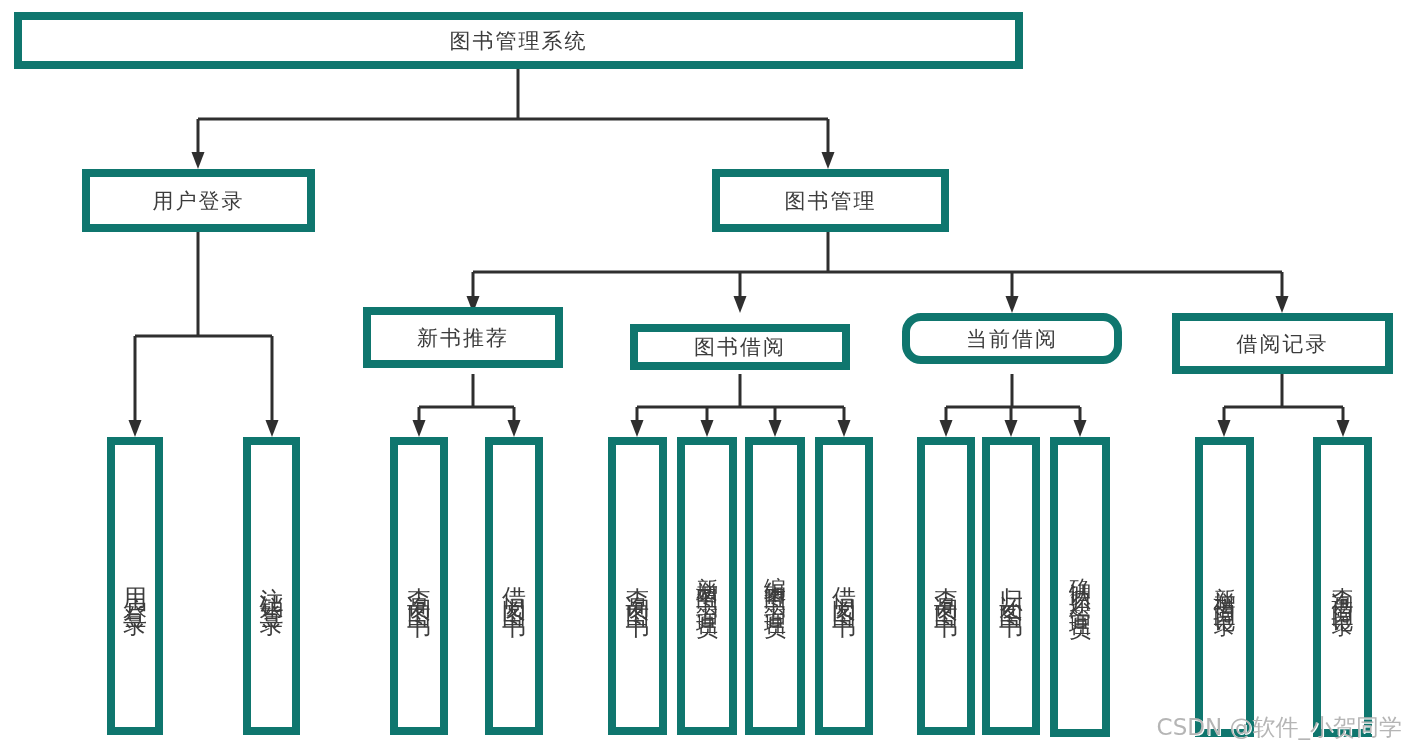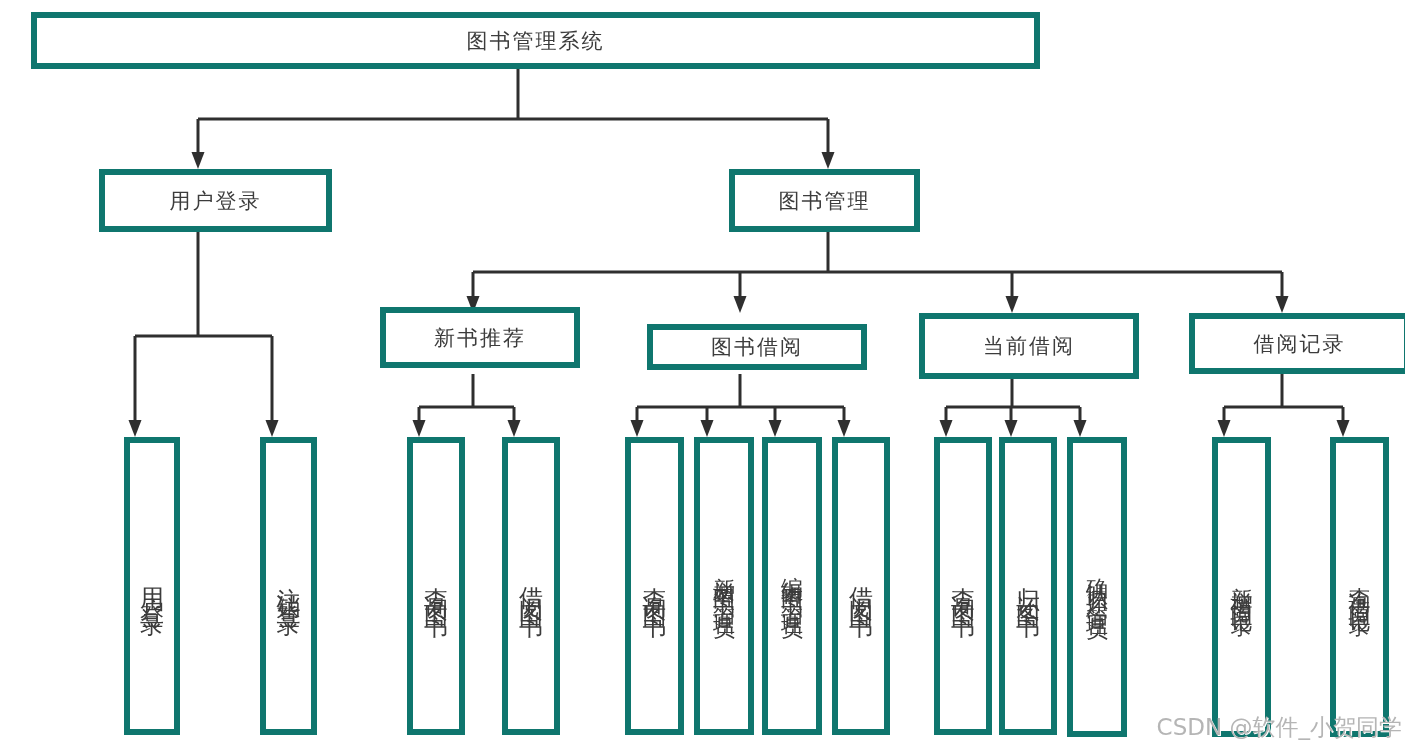--- a/index.html
+++ b/index.html
@@ -20,27 +20,26 @@
     left: 0;
     top: 0;
     width: 1405px;
     height: 747px;
     z-index: 1;
   }
   .node {
     position: absolute;
     box-sizing: border-box;
     background: #ffffff;
-    border: 6px solid #0f766e;
+    border: 8px solid #0f766e;
     display: flex;
     align-items: center;
     justify-content: center;
     z-index: 2;
     color: #3c3c3c;
-    margin-left: 17px;
   }
   .node.horiz span {
     font-size: 21px;
     letter-spacing: 2px;
     white-space: nowrap;
   }
   .node.vert span {
     writing-mode: vertical-rl;
     text-orientation: mixed;
     white-space: nowrap;
@@ -123,30 +122,30 @@
       <line x1="1343" y1="407" x2="1343" y2="424" stroke="#2f2f2f" stroke-width="3"></line>
       <polygon points="1343,437 1336.5,420 1349.5,420" fill="#2f2f2f"></polygon>
     </svg>
   <div class="watermark">CSDN @软件_小贺同学</div>
 <div class="node horiz" style="left: 14px; top: 12px; width: 1009px; height: 57px;">
       <span>图书管理系统</span>
     </div>
     <div class="node horiz" style="left: 82px; top: 169px; width: 233px; height: 63px;">
       <span>用户登录</span>
     </div>
-    <div class="node horiz" style="left: 712px; top: 169px; width: 191px; height: 63px;">
+    <div class="node horiz" style="left: 712px; top: 169px; width: 237px; height: 63px;">
       <span>图书管理</span>
     </div>
     <div class="node horiz" style="left: 363px; top: 307px; width: 200px; height: 61px; justify-content: center;">
       <span>新书推荐</span>
     </div>
     <div class="node horiz" style="left: 630px; top: 324px; width: 220px; height: 46px;">
       <span>图书借阅</span>
     </div>
-    <div class="node horiz" style="left: 902px; top: 313px; width: 220px; height: 66px;">
+    <div class="node horiz" style="left: 902px; top: 313px; width: 220px; height: 51px; border-radius: 19px;">
       <span>当前借阅</span>
     </div>
     <div class="node horiz" style="left: 1172px; top: 313px; width: 221px; height: 61px; align-items: center;">
       <span>借阅记录</span>
     </div>
     <div class="node vert short" style="left: 107px; top: 437px; width: 56px; height: 298px;">
       <span>用户登录</span>
     </div>
     <div class="node vert short" style="left: 243px; top: 437px; width: 57px; height: 298px;">
       <span>注销登录</span>

